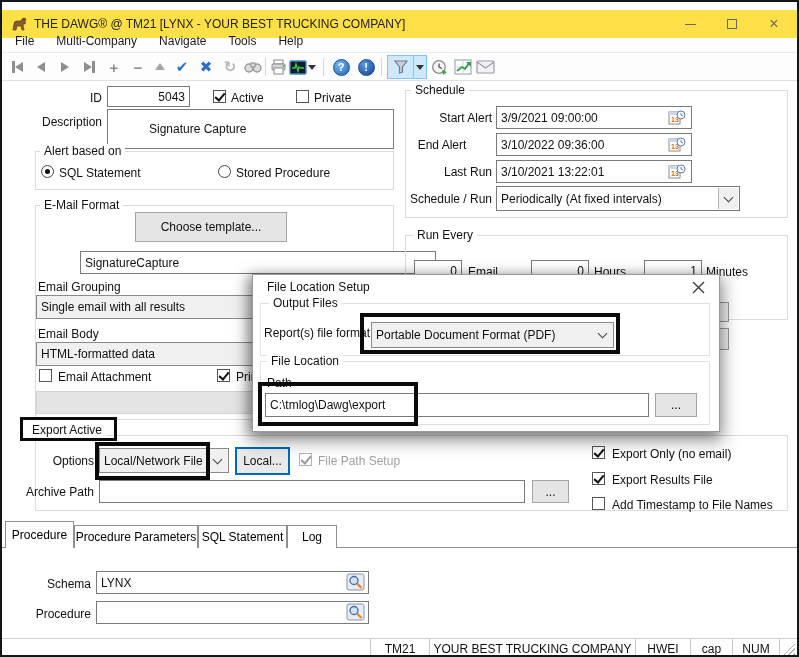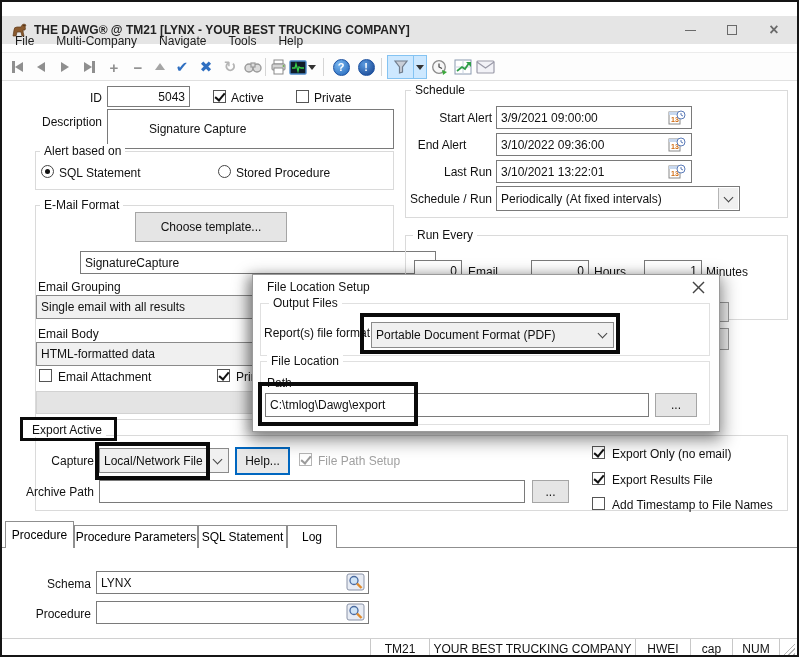--- a/index.html
+++ b/index.html
@@ -17,21 +17,21 @@
   .grp{position:absolute;border:1px solid #dadada;}
   .grplbl{position:absolute;font-size:12px;color:#111;background:#fff;padding:0 4px;white-space:nowrap;z-index:2;}
   .cb{position:absolute;width:13px;height:13px;border:1px solid #555;background:#fff;}
   .cb.checked::after{content:"";position:absolute;left:3px;top:0px;width:4px;height:8px;border:solid #111;border-width:0 2px 2px 0;transform:rotate(40deg);}
   .cb.dis{border-color:#b5b5b5;}
   .cb.dis::after{border-color:#9a9a9a;}
   .radio{position:absolute;width:13px;height:13px;border:1px solid #444;border-radius:50%;background:#fff;}
   .radio.sel::after{content:"";position:absolute;left:3px;top:3px;width:5px;height:5px;border-radius:50%;background:#111;}
   .ann{position:absolute;border:4px solid #0a0a0a;z-index:30;pointer-events:none;}
   
-  #titlebar{position:absolute;left:0;top:14px;right:0;height:28px;background:#e5e5e5;font-weight:bold;}
+  #titlebar{position:absolute;left:0;top:8px;right:0;height:28px;background:#fde047;}
   #title-text{position:absolute;left:32px;top:7px;font-size:12px;color:#222;}
   .wbtn{position:absolute;top:0;width:42px;height:28px;display:flex;align-items:center;justify-content:center;color:#6a6a6a;}
   
   #menubar{position:absolute;left:0;top:28px;right:0;height:23px;display:flex;align-items:center;padding-left:2px;border-bottom:1px solid #ececec;}
   .mitem{font-size:12px;color:#1a1a1a;padding:0 11px;}
   
   #toolbar{position:absolute;left:0;top:51px;right:0;height:28px;border-bottom:1px solid #e0e0e0;background:#fdfdfd;}
   .tico{position:absolute;top:2px;width:22px;height:24px;display:flex;align-items:center;justify-content:center;}
   .tsep{position:absolute;top:5px;width:1px;height:18px;background:#d5d5d5;}
   .tri{width:0;height:0;}
@@ -297,27 +297,27 @@
     <div class="btn" style="left:402px;top:118px;width:42px;height:24px;">...</div>
   </div>
 
   <div class="ann" style="left:608px;top:311px;width:260px;height:41px;left:358px;"></div>
   <div class="ann" style="left:256px;top:380px;width:160px;height:44px;"></div>
 
   <div class="grp" style="left:33px;top:433px;width:753px;height:76px;"></div>
   <div class="grplbl" style="left:26px;top:421px;">Export Active</div>
   <div class="ann" style="left:18px;top:415px;width:97px;height:24px;border-width:3px;"></div>
 
-  <div class="lbl rlbl" style="left:32px;top:452px;width:60px;">Capture</div>
+  <div class="lbl rlbl" style="left:32px;top:452px;width:60px;">Options</div>
   <div class="combo" style="left:97px;top:446px;width:130px;height:25px;">
     <span class="cv">Local/Network File</span>
       <span class="chev"></span>
   </div>
   <div class="ann" style="left:93px;top:440px;width:115px;height:38px;"></div>
-  <div class="btn" style="left:233px;top:445px;width:55px;height:28px;border:2px solid #0067c0;background:#e9e9e9;">Help...</div>
+  <div class="btn" style="left:233px;top:445px;width:55px;height:28px;border:2px solid #0067c0;background:#e9e9e9;">Local...</div>
   <span class="cb checked dis" style="left:297px;top:451px;"></span>
   <div class="lbl dis-txt" style="left:316px;top:452px;">File Path Setup</div>
 
   <div class="lbl rlbl" style="left:12px;top:483px;width:80px;">Archive Path</div>
   <input class="field" style="left: 97px; top: 478px; width: 426px; height: 23px;" readonly="" value="">
   <div class="btn" style="left:530px;top:478px;width:37px;height:23px;">...</div>
 
   <span class="cb checked" style="left:590px;top:444px;"></span>
   <div class="lbl" style="left:610px;top:445px;">Export Only (no email)</div>
   <span class="cb checked" style="left:590px;top:470px;"></span>

